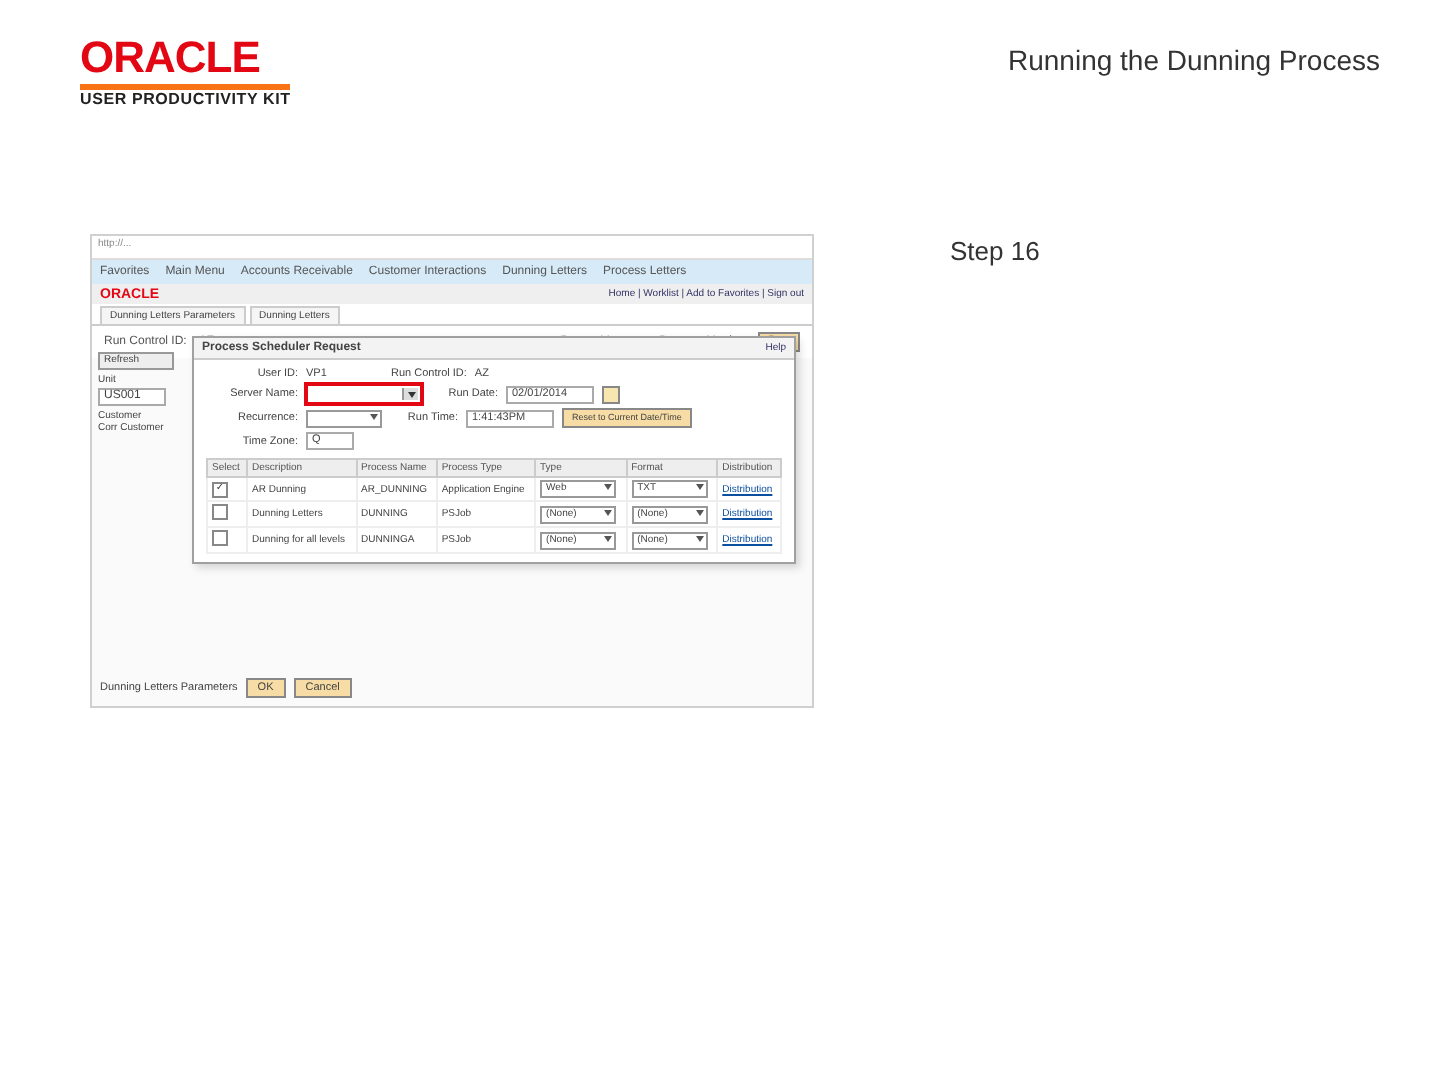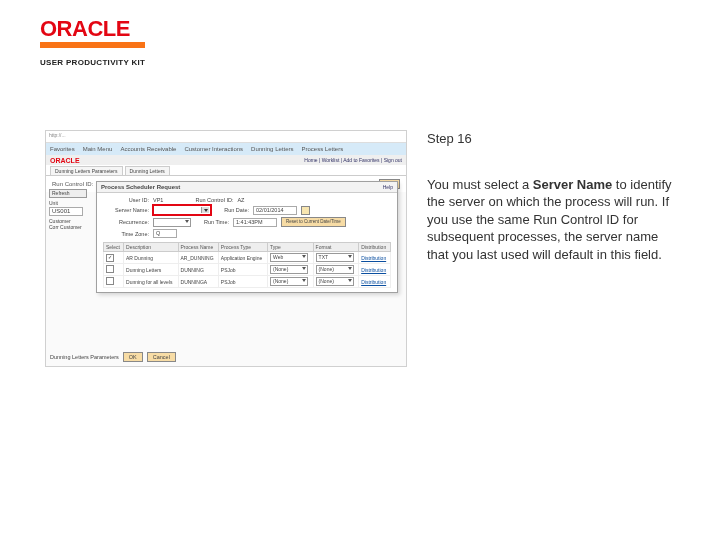--- a/index.html
+++ b/index.html
@@ -26,22 +26,22 @@
   .logo-oracle {
     font-family: Arial, Helvetica, sans-serif;
     font-weight: bold;
     font-size: 22px;
     color: #e30613;
     letter-spacing: -0.5px;
     line-height: 1;
     margin-bottom: 2px;
   }
   .logo-sub-wrap {
-    border-top: 6px solid #f97316;
-    padding-top: 10px;
+    border-top: 3px solid #f97316;
+    padding-top: 0;
   }
   .logo-sub {
     font-size: 8px;
     font-weight: bold;
     color: #222;
     letter-spacing: 0.3px;
   }
   .page-title {
     font-size: 14px;
     color: #333;
@@ -282,36 +282,38 @@
   .text-col {
     flex: 1;
     font-size: 13px;
     line-height: 1.35;
     color: #333;
     padding-top: 0;
     max-width: 250px;
   }
   .step-label {
     margin-bottom: 28px;
+    margin-left: 48px;
   }
   .instr p {
     margin: 0 0 18px 0;
   }
   .instr strong { font-weight: bold; }
 </style>
 </head>
 <body>
 
 <div class="header">
   <div class="logo-block">
     <div class="logo-oracle">ORACLE</div>
     <div class="logo-sub-wrap">
       <div class="logo-sub">USER PRODUCTIVITY KIT</div>
     </div>
   </div>
+  <div class="page-title">Running the Dunning Process</div>
 </div>
 
 <div class="content">
 
   <div class="screenshot-col">
     <div class="mock-app">
 
       <div class="mock-addr">http://...</div>
 
       <div class="mock-menu">
@@ -432,19 +434,16 @@
         <span class="btn">OK</span>
         <span class="btn">Cancel</span>
       </div>
 
     </div>
   </div>
 
   <div class="text-col">
     <div class="step-label">Step 16</div>
     <div class="instr">
-      <p>
-        <span>You must select a </span><strong>Server Name</strong><span> to identify the server on which the process will run. If you use the same Run Control ID for subsequent processes, the server name that you last used will default in this field.</span>
-      </p>
     </div>
   </div>
 
 </div>
 
 </body></html>

